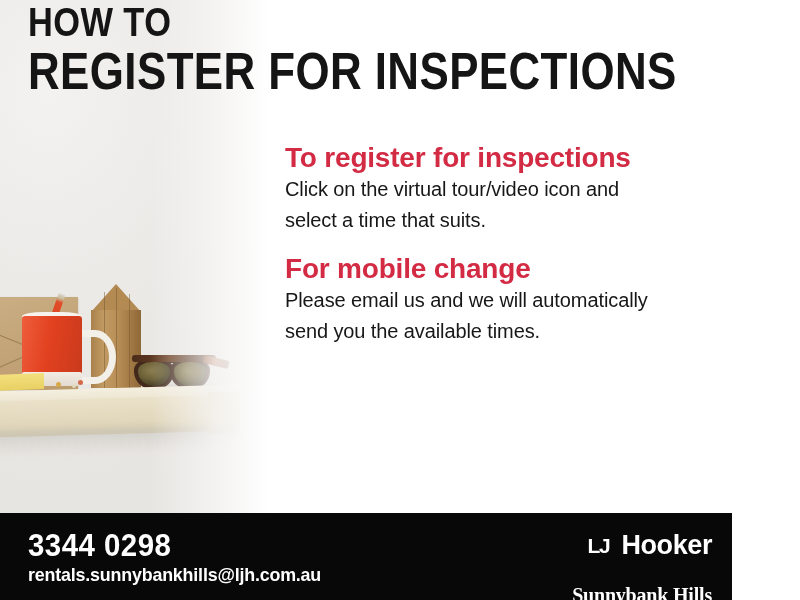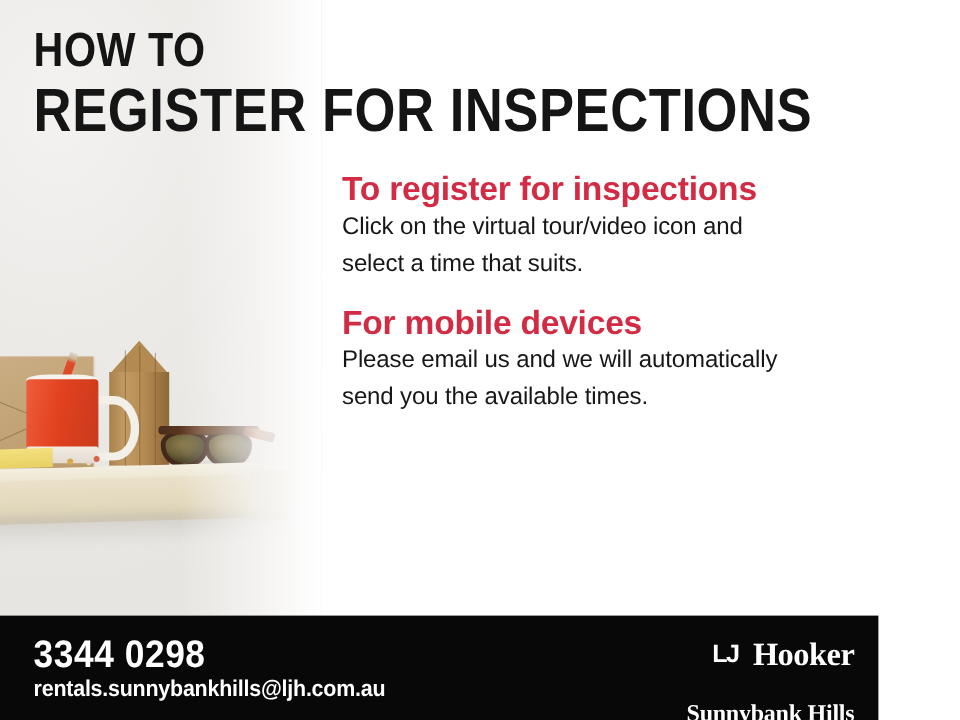--- a/index.html
+++ b/index.html
@@ -243,21 +243,21 @@
     border-radius: 50%;
   }
   .crumb-a { left: 56px; top: 382px; width: 5px; height: 5px; background: #d9a84a; }
   .crumb-b { left: 72px; top: 384px; width: 4px; height: 4px; background: #e2d8c0; }
   .crumb-c { left: 78px; top: 380px; width: 5px; height: 5px; background: #d4694a; }
 
   
   .headline {
     position: absolute;
     left: 28px;
-    top: 20px;
+    top: 0;
     z-index: 5;
   }
   .headline-line1 {
     font-family: "Liberation Sans Narrow", "Liberation Sans", sans-serif;
     font-weight: bold;
     font-size: 40px;
     line-height: 44px;
     letter-spacing: 0.5px;
     color: #151515;
     transform: scaleX(0.86);
@@ -374,21 +374,21 @@
     justify-content: center;
     color: #ffffff;
     font-family: "Liberation Sans", sans-serif;
     font-weight: bold;
     font-size: 21px;
     letter-spacing: -1.5px;
     line-height: 1;
     padding-bottom: 2px;
   }
   .brand-name {
-    font-family: Liberation Serif, serif;
+    font-family: Liberation Sans, sans-serif;
     font-weight: bold;
     font-size: 27px;
     line-height: 30px;
     color: #ffffff;
     letter-spacing: -0.4px;
   }
   .brand-office {
     font-family: Liberation Serif, serif;
     font-weight: bold;
     font-size: 20px;
@@ -450,21 +450,21 @@
   <div class="sections">
 
     <div class="section">
       <div class="sec-title">To register for inspections</div>
       <div class="sec-body">Click on the virtual tour/video icon and</div>
       <div class="sec-body">select a time that suits.</div>
     </div>
 
 
     <div class="section">
-      <div class="sec-title">For mobile devices</div>
+      <div class="sec-title">For mobile change</div>
       <div class="sec-body">Please email us and we will automatically</div>
       <div class="sec-body">send you the available times.</div>
     </div>
 
   </div>
 
   <div class="footer">
 
     <div class="footer-contact">
       <div class="phone">3344 0298</div>

